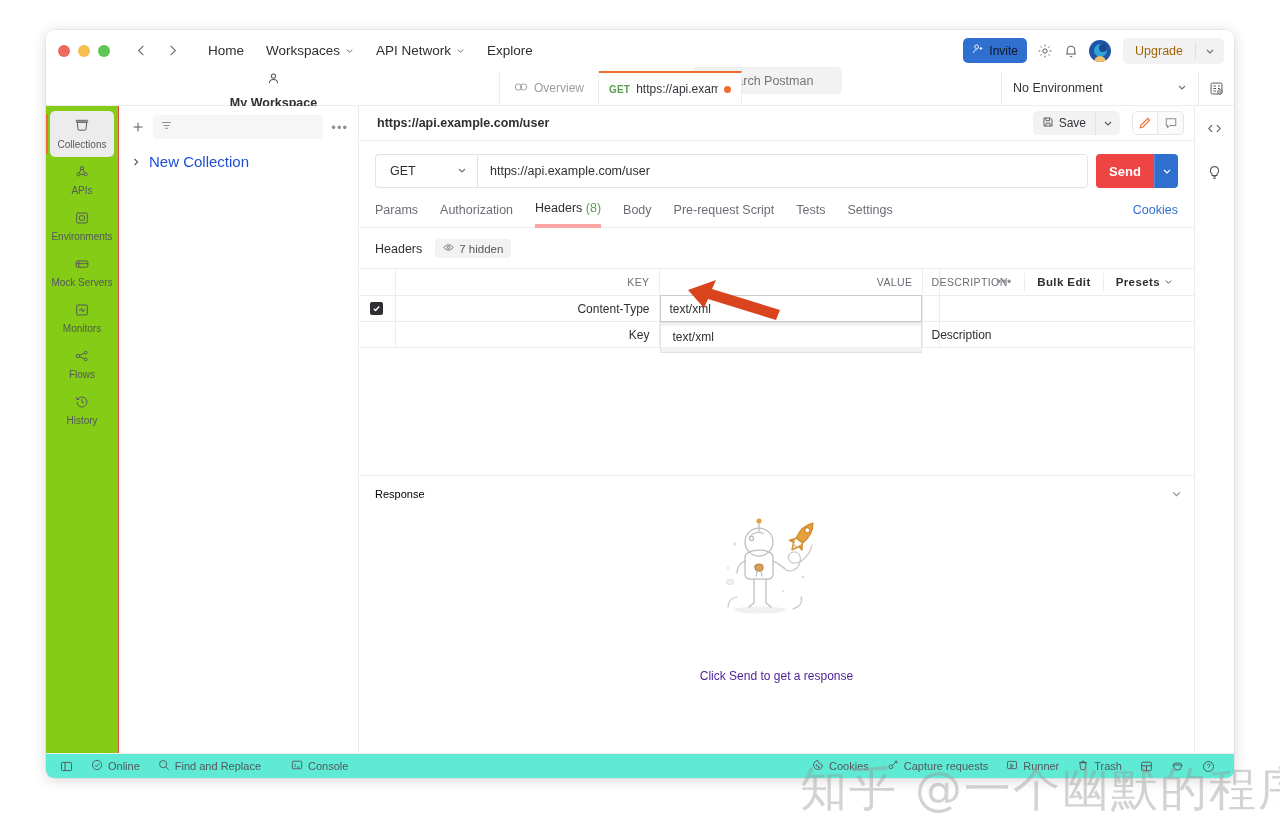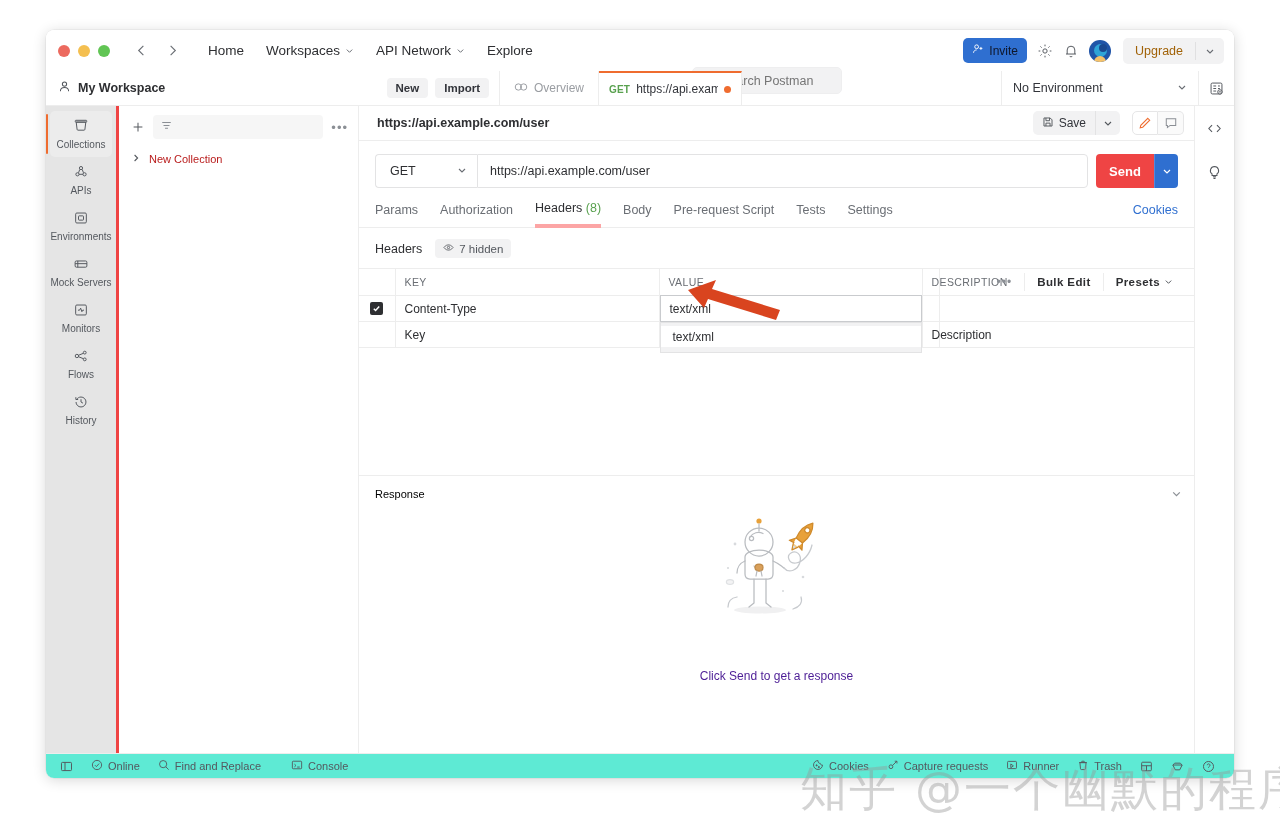--- a/index.html
+++ b/index.html
@@ -85,21 +85,21 @@
 
   
   .wsbar {
     height: 35px; flex: 0 0 35px;
     display: flex; align-items: stretch;
     border-bottom: 1px solid #ededed;
     background: #fff;
   }
   .ws-left {
     width: 454px; display: flex; align-items: center; gap: 7px;
-    padding: 0 10px 0 12px; border-right: 1px solid #ededed;
+    padding: 0 10px 0 12px; border-right: 1px solid #ededed; flex-direction: column;
   }
   .ws-name { font-size: 12.5px; color: #2e2f32; font-weight: bold; flex: 1; }
   .ws-btn {
     font-size: 11.5px; color: #32343a; background: #f2f2f3;
     border-radius: 4px; padding: 4px 9px; cursor: pointer; font-weight: bold;
   }
   .ov-tab {
     display: flex; align-items: center; gap: 6px; font-size: 12px; color: #9a9da2;
     padding: 0 14px; border-right: 1px solid #ededed; background: #fff;
   }
@@ -120,22 +120,22 @@
   .env-sel {
     width: 196px; display: flex; align-items: center; padding: 0 11px;
     font-size: 12.5px; color: #32343a; justify-content: space-between;
   }
   .env-eye { display: flex; align-items: center; padding: 0 10px; color: #54585e; border-left: 1px solid #ededed;}
 
   
   .body { flex: 1; display: flex; min-height: 0; }
 
   .railnav {
-    width: 73px; flex: 0 0 73px; background: #e5e5e5;
-    border-right: 3px solid #ef4444; padding-top: 5px;
+    width: 73px; flex: 0 0 73px; background: #84cc16;
+    border-right: 1px solid #ef4444; padding-top: 5px;
   }
   .rail-item {
     height: 46px; display: flex; flex-direction: column; align-items: center;
     justify-content: center; gap: 3px; color: #54585e; cursor: pointer; position: relative;
     margin: 0 4px; border-radius: 5px;
   }
   .rail-item span { font-size: 10px; color: #54585e; }
   .rail-item.active { background: #ececec; }
   .rail-item.active::before {
     content: ""; position: absolute; left: -4px; top: 3px; bottom: 3px;
@@ -148,21 +148,21 @@
   }
   .sp-top { display: flex; align-items: center; gap: 8px; padding: 9px 10px 8px 12px; }
   .sp-plus { color: #54585e; display: flex; cursor: pointer; }
   .sp-filter {
     flex: 1; height: 24px; background: #f6f6f6; border-radius: 4px;
     display: flex; align-items: center; padding: 0 7px; color: #8b8f95;
   }
   .sp-dots { color: #8b8f95; font-size: 13px; letter-spacing: 1px; cursor: pointer;}
   .coll-row {
     display: flex; align-items: center; gap: 8px; padding: 6px 12px 6px 12px;
-    font-size: 11px; color: #b91c1c; cursor: pointer;
+    font-size: 15px; color: #1d4ed8; cursor: pointer;
   }
 
   .main { flex: 1; display: flex; min-width: 0; }
   .maincol { flex: 1; display: flex; flex-direction: column; min-width: 0; }
   .rightrail {
     width: 40px; flex: 0 0 40px; border-left: 1px solid #ededed; background: #fff;
     display: flex; flex-direction: column; align-items: center; padding-top: 14px; gap: 23px;
     color: #54585e;
   }
 
@@ -217,21 +217,21 @@
 
   .subhdr { display: flex; align-items: center; gap: 13px; padding: 11px 16px 10px 16px; }
   .subhdr .t { font-size: 12.5px; color: #2e2f32; }
   .hidden-pill {
     display: flex; align-items: center; gap: 5px; background: #f2f2f3; border-radius: 4px;
     padding: 3px 8px; font-size: 11.5px; color: #54585e; cursor: pointer;
   }
 
   table.hdrs { width: 100%; border-collapse: collapse; table-layout: fixed; }
   table.hdrs th, table.hdrs td {
-    border: 1px solid #ededed; border-left: none; height: 26px; text-align: left;
+    border: 1px solid #ededed; border-left: none; height: 26px; text-align: right;
     font-weight: normal; padding: 0 9px; font-size: 12px; color: #2e2f32;
   }
   table.hdrs th:last-child, table.hdrs td:last-child { border-right: none; }
   table.hdrs th {
     font-size: 10.5px; color: #6a6e74; letter-spacing: .4px; height: 27px; background: #fff;
   }
   .c-check { width: 36px; border-right: 1px solid #ededed !important; }
   .c-key { width: 264px; }
   .c-val { width: 263px; }
   .c-desc { }

